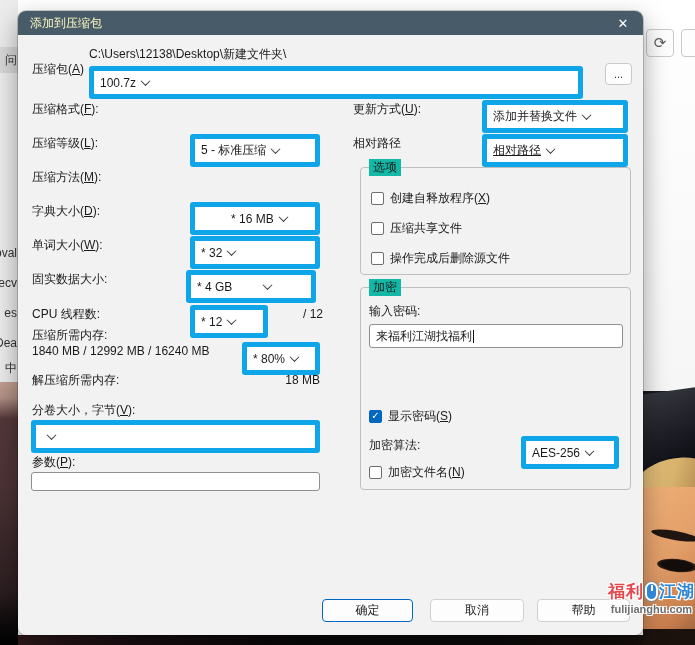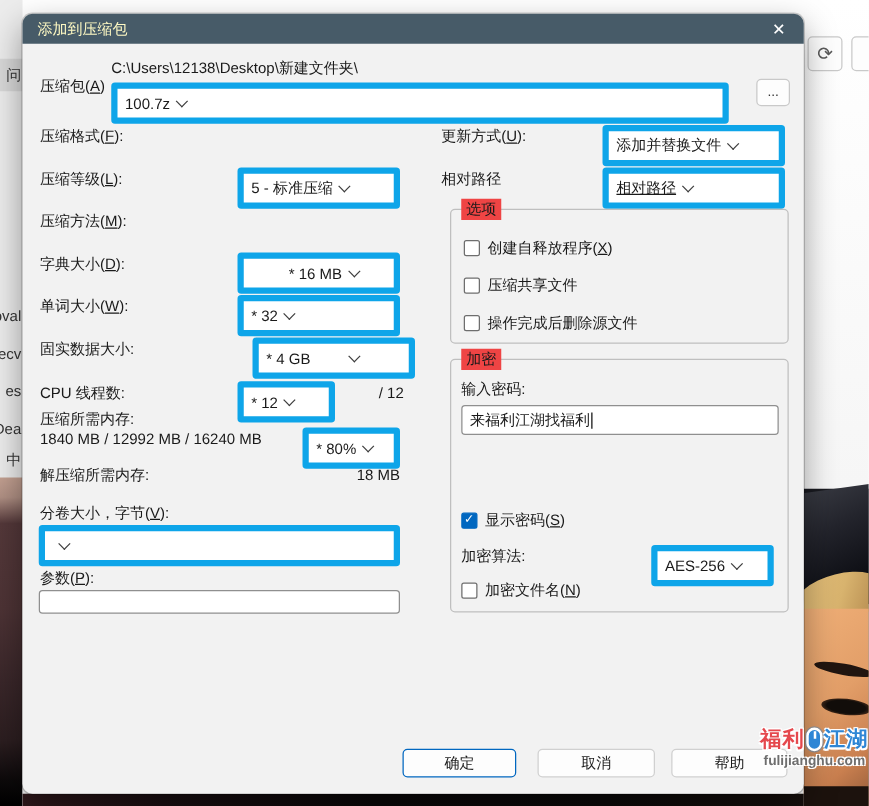--- a/index.html
+++ b/index.html
@@ -54,21 +54,21 @@
   .chev { width:7px; height:7px; border-left:1px solid #3c3c3c; border-bottom:1px solid #3c3c3c;
     transform:rotate(-45deg) translate(1px,-1px); flex:0 0 auto; margin-left:6px; }
   .tinput { position:absolute; height:19px; background:#ffffff; border:1px solid #8f8f8f; border-radius:3px;
     display:flex; align-items:center; padding:0 6px; }
   .caret { width:1px; height:13px; background:#111; margin-left:1px; }
 
   .browse-btn { position:absolute; left:587px; top:52px; width:27px; height:22px; background:#fdfdfd;
     border:1px solid #c9c9c9; border-radius:4px; font-size:11px; color:#333; display:flex; align-items:center; justify-content:center; }
 
   .groupbox { position:absolute; border:1px solid #bfbfbf; border-radius:4px; }
-  .groupbox .gtitle { position:absolute; top:-9px; left:8px; background:#ef4444; padding:0 4px;font-family:Liberation Mono, monospace; }
+  .groupbox .gtitle { position:absolute; top:-9px; left:8px; background:#14b8a6; padding:0 4px;font-family:Liberation Mono, monospace; }
 
   .cbrow { position:absolute; display:flex; align-items:center; gap:6px; height:16px; cursor:default; }
   .cb { width:13px; height:13px; border:1px solid #6e6e6e; border-radius:2px; background:#fff;
     display:flex; align-items:center; justify-content:center; flex:0 0 auto; }
   .cb.checked { background:#0067c0; border-color:#0067c0; color:#fff; font-size:10px; line-height:10px; }
   .cb .mark { color:#fff; font-size:10px; }
 
   .btn { position:absolute; height:23px; background:#fdfdfd; border:1px solid #d0d0d0; border-radius:4px;
     display:flex; align-items:center; justify-content:center; font-size:12px; color:#1a1a1a; cursor:pointer; }
   .btn.default { border:1.5px solid #0067c0; }
@@ -152,21 +152,21 @@
       <span class="chev"></span>
   </div>
 
   <div class="lbl mn" style="left:14px; top:225px;">单词大小(<u>W</u>):</div>
   <div class="combo" style="left:172px; top:225px; width:130px;">
     <span class="val">* 32</span>
       <span class="chev"></span>
   </div>
 
   <div class="lbl" style="left:14px; top:259px;">固实数据大小:</div>
-  <div class="combo" style="left:184px; top:259px; width:130px;gap:26px;">
+  <div class="combo" style="left:168px; top:259px; width:130px;gap:26px;">
     <span class="val">* 4 GB</span>
       <span class="chev"></span>
   </div>
 
   <div class="lbl" style="left:14px; top:294px;">CPU 线程数:</div>
   <div class="combo" style="left:172px; top:294px; width:78px;">
     <span class="val">* 12</span>
       <span class="chev"></span>
   </div>
   <div class="lbl" style="left:285px; top:294px;">/ 12</div>

